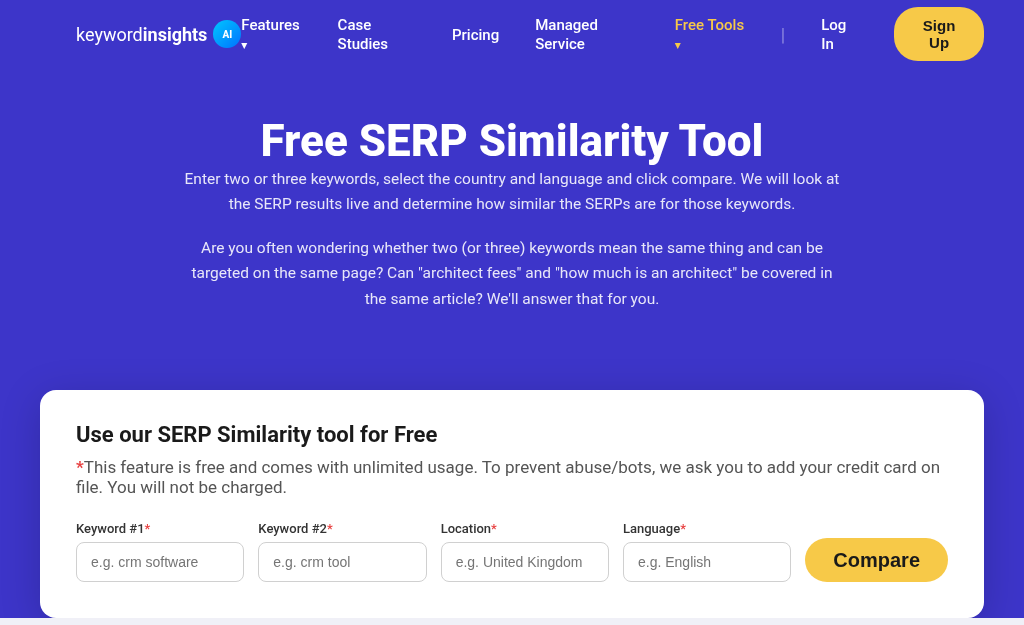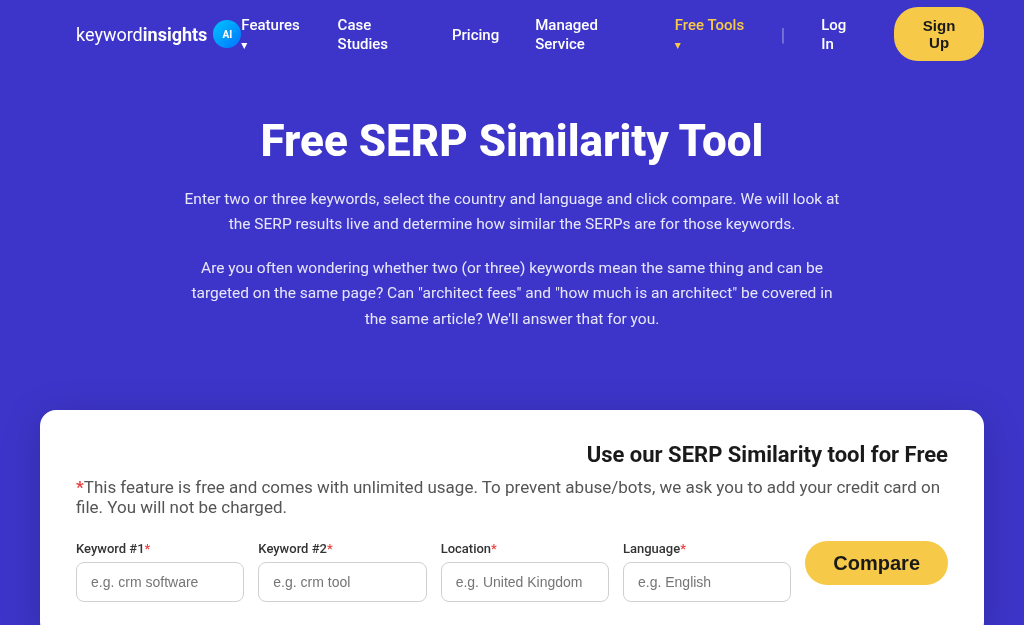--- a/index.html
+++ b/index.html
@@ -82,21 +82,20 @@
     
     .hero {
       background: #3d35c9;
       text-align: center;
       padding: 48px 40px 60px;
     }
     .hero h1 {
       font-size: 44px;
       font-weight: 800;
       color: #fff;
-      margin-bottom: 20px;
       line-height: 1.15;
     }
     .hero p {
       color: rgba(255,255,255,0.88);
       font-size: 15.5px;
       line-height: 1.65;
       max-width: 660px;
       margin: 0 auto 18px;
     }
 
@@ -106,35 +105,34 @@
       border-radius: 16px;
       margin: 0 40px;
       padding: 32px 36px 36px;
       box-shadow: 0 8px 40px rgba(0,0,0,0.18);
     }
     .card h2 {
       font-size: 22px;
       font-weight: 700;
       color: #1a1a1a;
       margin-bottom: 10px;
-      text-align: right;
     }
     .disclaimer {
       font-size: 17px;
       color: #555;
       margin-bottom: 24px;
     }
     .disclaimer .asterisk {
       color: #e84040;
       font-weight: 700;
     }
     .form-row {
       display: flex;
       gap: 14px;
-      align-items: flex-start;
+      align-items: flex-end;
     }
     .form-group {
       display: flex;
       flex-direction: column;
       flex: 1;
     }
     .form-group label {
       font-size: 13px;
       font-weight: 500;
       color: #333;

